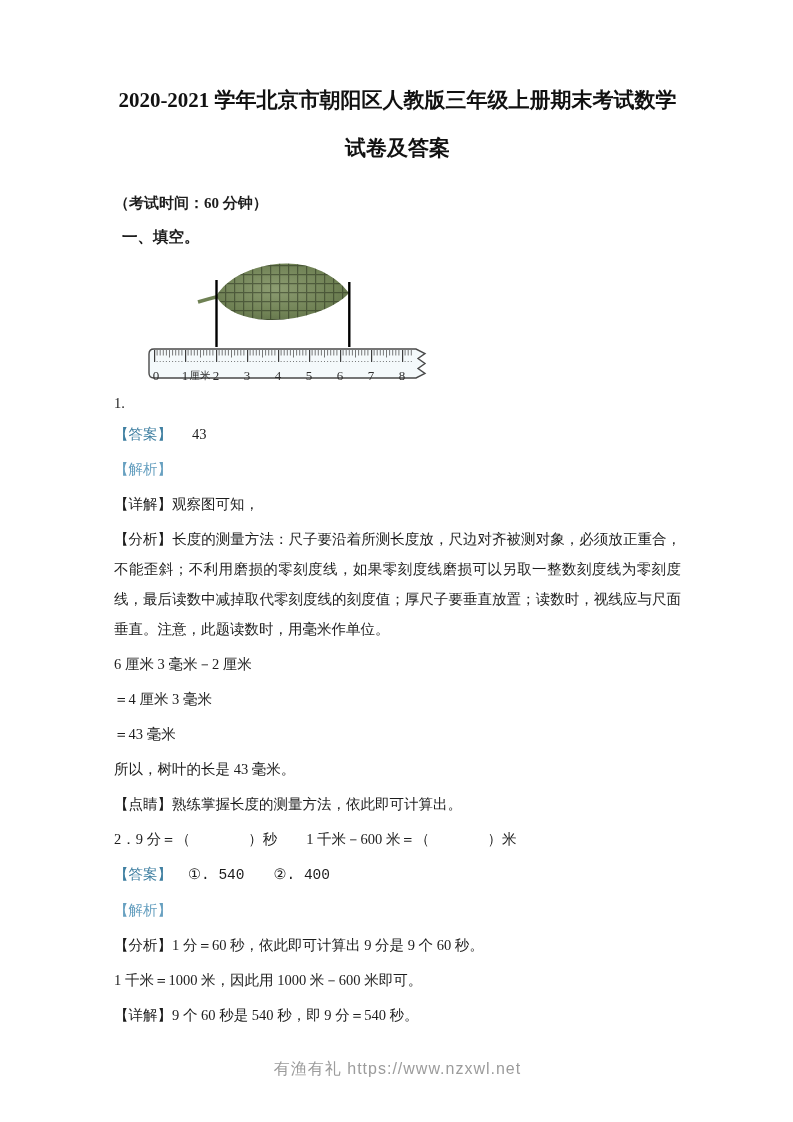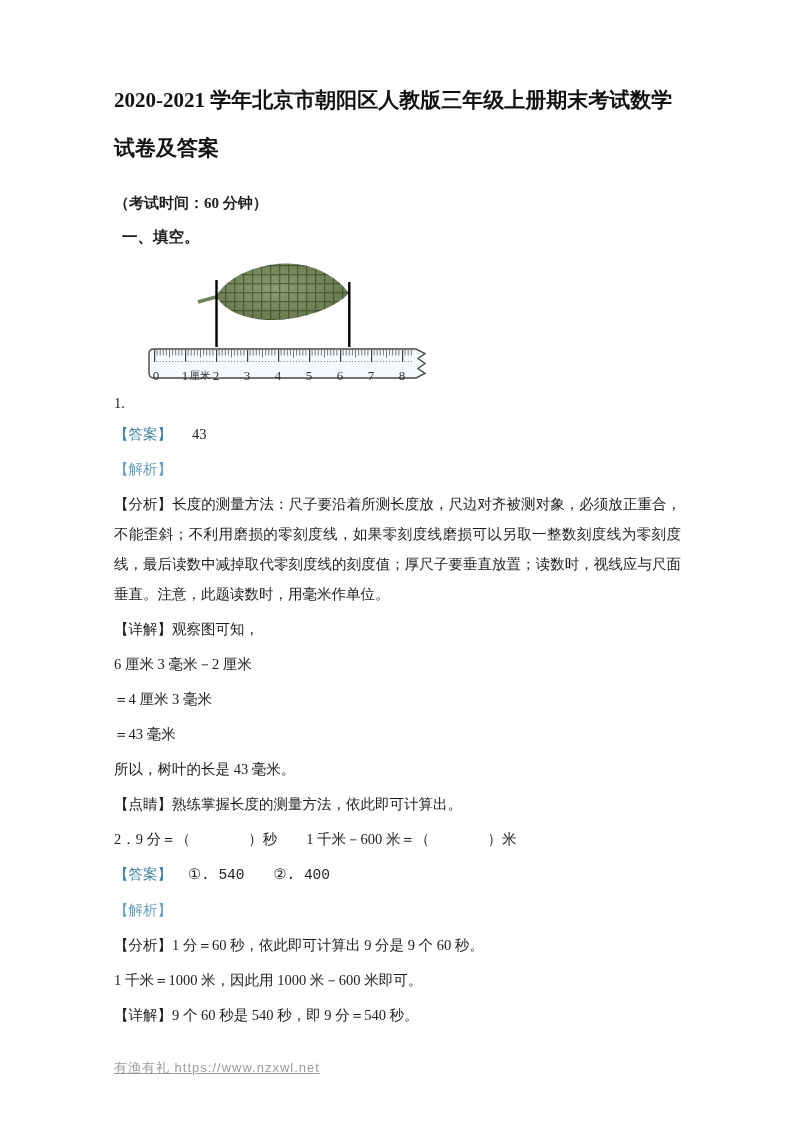--- a/index.html
+++ b/index.html
@@ -11,21 +11,21 @@
     overflow: hidden;
   }
   .page {
     box-sizing: border-box;
     width: 793px; height: 1122px;
     padding: 76px 112px 0 114px;
     display: flex; flex-direction: column;
   }
   .doc-title {
     font-size: 21px; font-weight: bold;
-    text-align: left; line-height: 48px;
+    text-align: center; line-height: 48px;
     margin: 0 0 6px 0; color: #111;
   }
   .exam-time {
     text-align: left; font-weight: bold;
     font-size: 15px; margin: 16px 0 0 0;
   }
   .section-heading {
     font-weight: bold; font-size: 15.5px;
     margin: 14px 0 0 8px;
   }
@@ -35,25 +35,24 @@
     margin: 0 0 5px 0; text-align: justify;
   }
   .num-line { margin-bottom: 1px; }
   .lbl-answer  { color: #3f7fa1; }
   .lbl-jiexi   { color: #67a0c0; }
   .lbl-black   { color: #1c1c1c; }
   .answer-val { margin-left: 20px; }
   .answer-items { margin-left: 16px; font-family: Liberation Mono, monospace; }
   .page-footer {
     margin-top: 24px;
-    text-align: left;
+    text-align: center;
     font-family: "Liberation Sans", "DejaVu Sans", sans-serif;
-    font-size: 13px; letter-spacing: 1px;
+    font-size: 16px; letter-spacing: 1px;
     color: #9c9c9c;
-    text-decoration: underline;
   }
   svg text {
     font-family: "Liberation Serif", "DejaVu Serif", serif;
   }
 </style>
 </head>
 <body>
 
 <div class="page">
 
@@ -103,23 +102,23 @@
     </svg>
   </div>
 
   <p class="para num-line">1.</p>
 
 
   <p class="para"><span class="lbl-answer">【答案】</span><span class="answer-val">43</span></p>
 
   <p class="para"><span class="lbl-jiexi">【解析】</span></p>
 
+  <p class="para"><span class="lbl-black">【详解】</span><span>观察图可知，</span></p>
+
   <p class="para"><span class="lbl-black">【分析】</span><span>长度的测量方法：尺子要沿着所测长度放，尺边对齐被测对象，必须放正重合，不能歪斜；不利用磨损的零刻度线，如果零刻度线磨损可以另取一整数刻度线为零刻度线，最后读数中减掉取代零刻度线的刻度值；厚尺子要垂直放置；读数时，视线应与尺面垂直。注意，此题读数时，用毫米作单位。</span></p>
-
-  <p class="para"><span class="lbl-black">【详解】</span><span>观察图可知，</span></p>
 
   <p class="para">6 厘米 3 毫米－2 厘米</p>
   <p class="para">＝4 厘米 3 毫米</p>
   <p class="para">＝43 毫米</p>
   <p class="para">所以，树叶的长是 43 毫米。</p>
 
   <p class="para"><span class="lbl-black">【点睛】</span><span>熟练掌握长度的测量方法，依此即可计算出。</span></p>
 
   <p class="para">2．9 分＝（　　　　）秒　　1 千米－600 米＝（　　　　）米</p>
 

